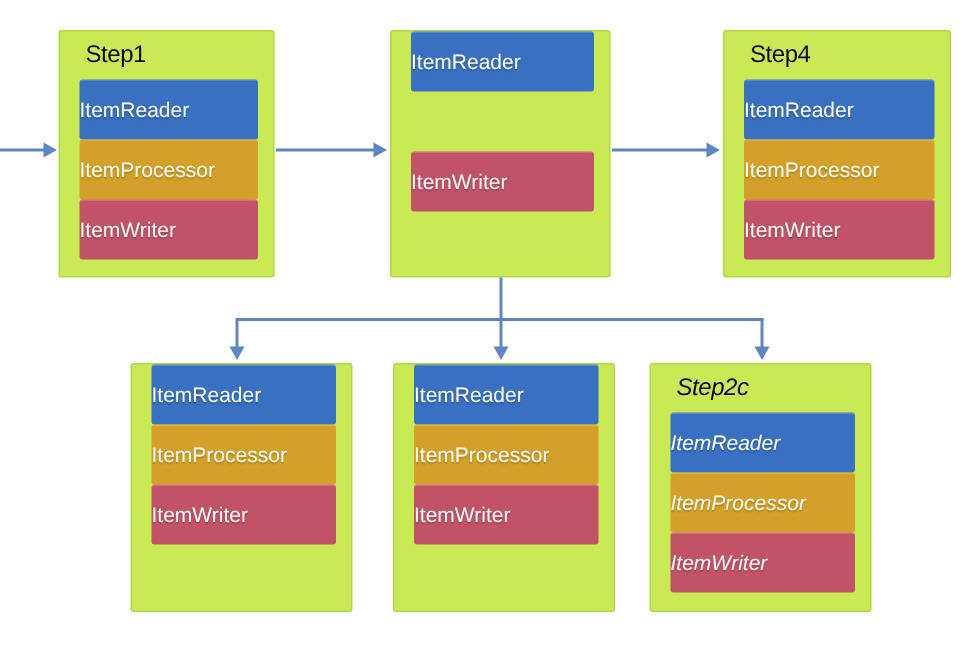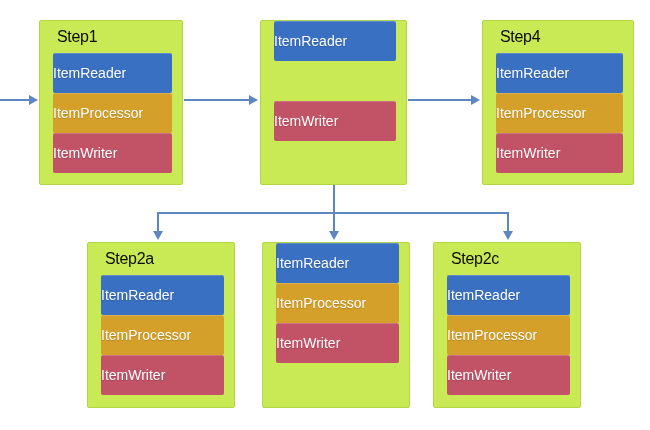--- a/index.html
+++ b/index.html
@@ -66,21 +66,21 @@
     border-left:5px solid transparent;
     border-right:5px solid transparent;
     border-top:9px solid var(--arrow);
   }
   
   #box-step1 {left:39px;  top:20px;  width:144px; height:165px;}
   #box-step2 {left:260px; top:20px;  width:147px; height:165px;}
   #box-step4 {left:482px; top:20px;  width:152px; height:165px;}
   #box-step2a{left:87px;  top:242px; width:148px; height:166px;}
   #box-step2b{left:262px; top:242px; width:148px; height:166px;}
-  #box-step2c{left:433px; top:242px; width:148px; height:166px;}
+  #box-step2c{left:433px; top:242px; width:148px; height:166px;font-style:italic;}
 </style>
 </head>
 <body>
 
 <div class="canvas">
 
   <div class="step" id="box-step1">
     <div class="step-title">Step1</div>
     <div class="bar reader">ItemReader</div>
     <div class="bar processor">ItemProcessor</div>
@@ -94,21 +94,20 @@
   </div>
 
   <div class="step" id="box-step4">
     <div class="step-title">Step4</div>
     <div class="bar reader">ItemReader</div>
     <div class="bar processor">ItemProcessor</div>
     <div class="bar writer">ItemWriter</div>
   </div>
 
   <div class="step" id="box-step2a">
-    <div class="step-title">Step2a</div>
     <div class="bar reader">ItemReader</div>
     <div class="bar processor">ItemProcessor</div>
     <div class="bar writer">ItemWriter</div>
   </div>
 
   <div class="step" id="box-step2b">
     <div class="bar reader">ItemReader</div>
     <div class="bar processor">ItemProcessor</div>
     <div class="bar writer">ItemWriter</div>
   </div>

